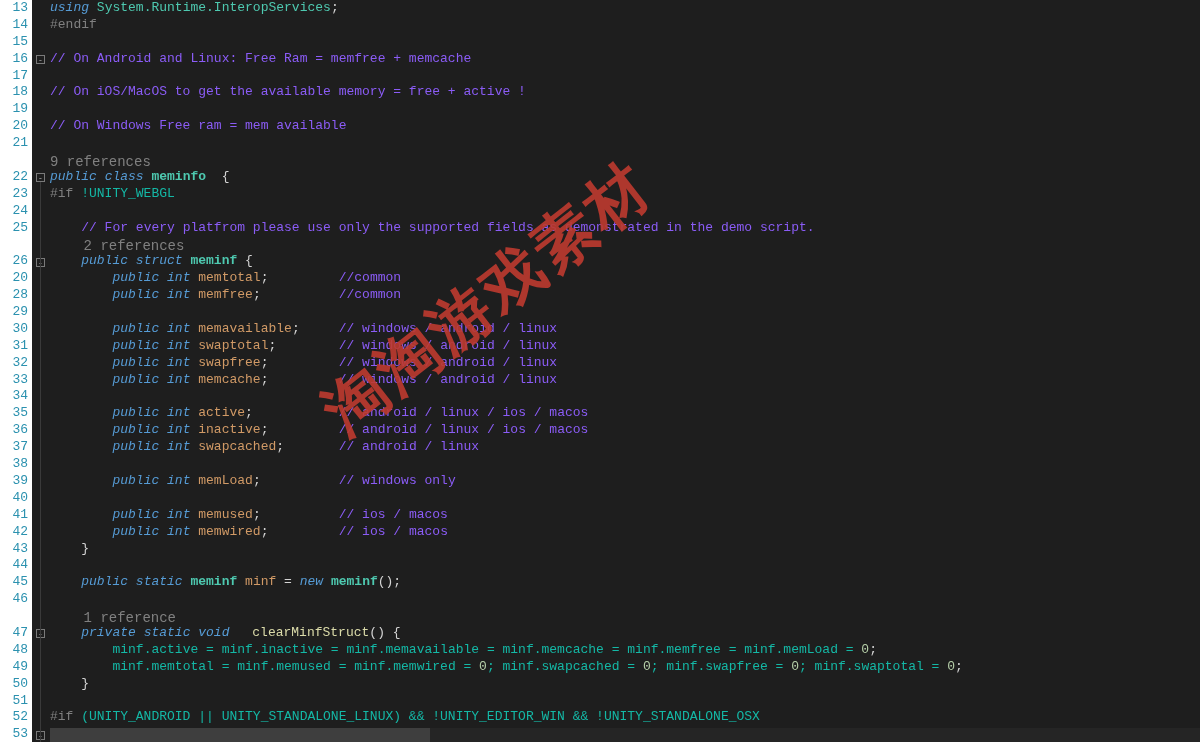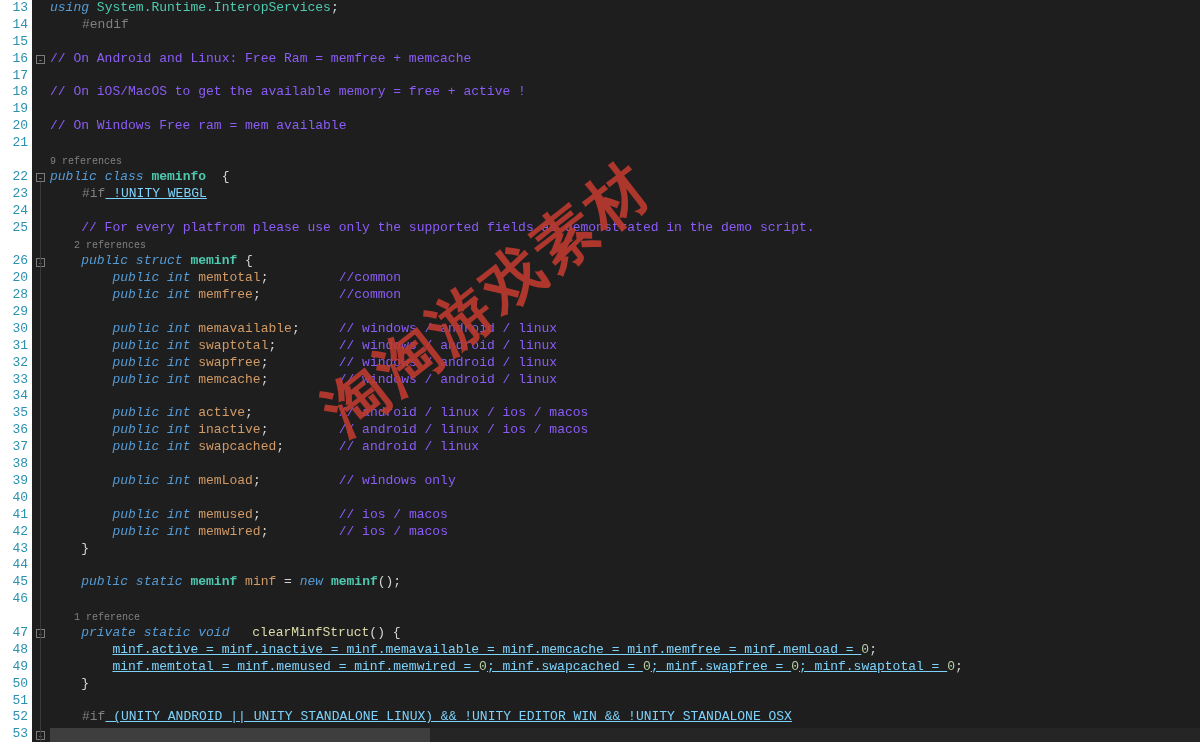--- a/index.html
+++ b/index.html
@@ -48,33 +48,33 @@
   }
   .code {
     flex: 1;
     position: relative;
     white-space: pre;
   }
   .line { height: 16.9px; }
   .ln { height: 16.9px; }
   .codelens {
     color: #808080;
-    font-size: 10px;
+    font-size: 14px;
     height: 16.9px;
     padding-top: 2px;
   }
   
   .kw   { color: #569cd6; font-style: italic; }
   .type { color: #4ec9b0; margin-top: 16px; }
-  .ident{ color: #7dd3fc; text-decoration: underline; }
+  .ident{ color: #14b8a6; }
   .fld  { color: #d19a66; }
   .cmt  { color: #8b5cf6; }
   .num  { color: #b5cea8; }
   .punc { color: #d4d4d4; }
-  .pp   { color: #808080; margin-left: 32px; }
+  .pp   { color: #808080; }
   .func { color: #dcdcaa; margin-left: 15px; }
   .cls  { color: #4ec9b0; font-weight: bold; }
   .watermark {
     position: absolute;
     left: 290px;
     top: 290px;
     font-size: 62px;
     font-weight: bold;
     font-family: "SimSun","Microsoft YaHei",sans-serif;
     color: #be3a2f;

